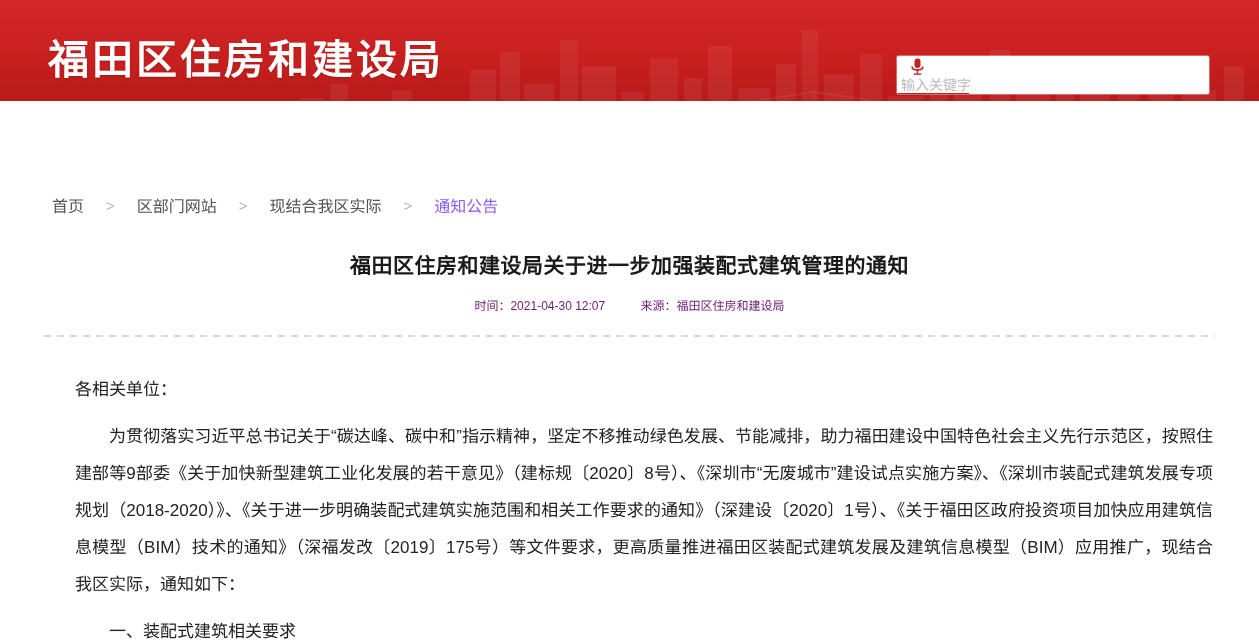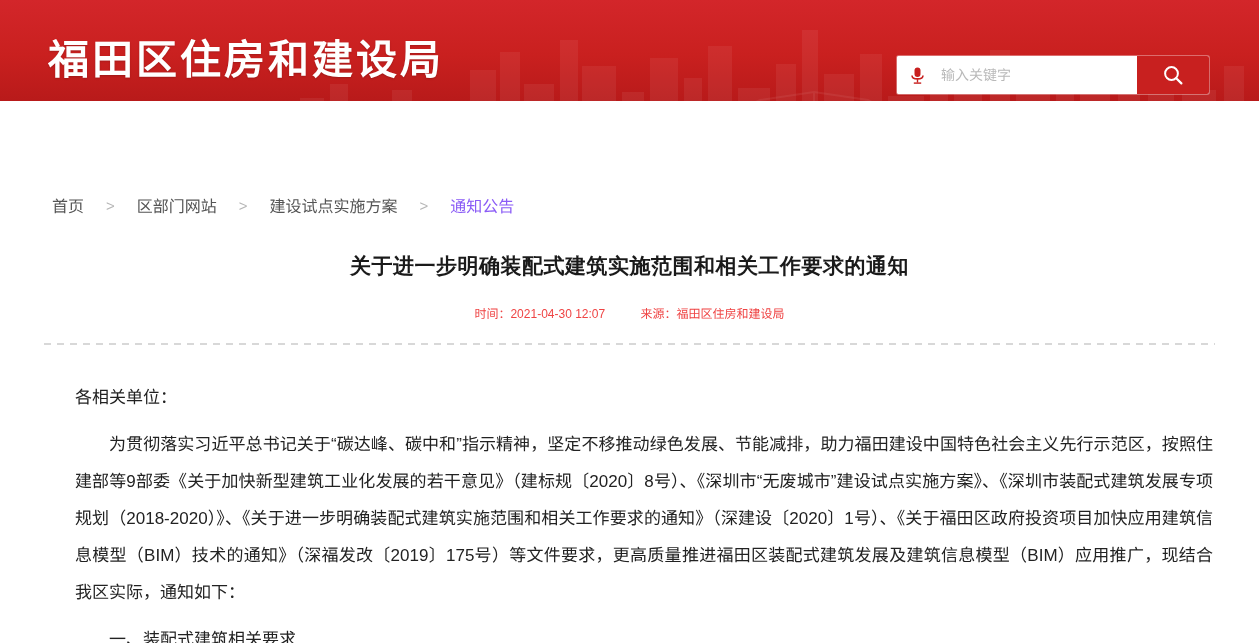--- a/index.html
+++ b/index.html
@@ -46,20 +46,21 @@
     right: 50px;
     top: 56px;
     display: flex;
     align-items: stretch;
     height: 38px;
     width: 312px;
     background: #ffffff;
     border-radius: 2px;
     overflow: hidden;
     box-shadow: 0 0 0 1px rgba(255,255,255,0.35);
+    flex-direction: column;
   }
   .mic-btn {
     width: 40px;
     display: flex;
     align-items: center;
     justify-content: center;
     background: #ffffff;
     border: none;
     cursor: pointer;
   }
@@ -112,24 +113,24 @@
     margin: 0;
     text-align: center;
     font-size: 21px;
     font-weight: bold;
     color: #1a1a1a;
     letter-spacing: 0.5px;
     padding: 18px 80px 0 80px;
     line-height: 1.5;
   }
   .doc-meta {
-    margin-top: 22px;
+    margin-top: 14px;
     text-align: center;
     font-size: 12px;
-    color: #ef4444;
+    color: #701a75;
   }
   .doc-meta span { margin: 0 16px; }
 
   .divider {
     margin: 22px 44px 0 44px;
     height: 2px;
     background-image: repeating-linear-gradient(
       to right,
       #d8d8d8 0px, #d8d8d8 7px,
       #ffffff 7px, #ffffff 13px
@@ -216,28 +217,28 @@
       </svg>
     </button>
   </div>
 </div>
 
 <div class="breadcrumb">
   <a class="crumb" href="#">首页</a>
   <span class="crumb-sep">&gt;</span>
   <a class="crumb" href="#">区部门网站</a>
   <span class="crumb-sep">&gt;</span>
-  <a class="crumb" href="#">建设试点实施方案</a>
+  <a class="crumb" href="#">现结合我区实际</a>
   <span class="crumb-sep">&gt;</span>
   <span class="crumb current">通知公告</span>
 </div>
 
 <div class="article">
 
-  <h1 class="doc-title">关于进一步明确装配式建筑实施范围和相关工作要求的通知</h1>
+  <h1 class="doc-title">福田区住房和建设局关于进一步加强装配式建筑管理的通知</h1>
 
   <div class="doc-meta">
     <span>时间：2021-04-30 12:07</span>
     <span>来源：福田区住房和建设局</span>
   </div>
 
   <div class="divider"></div>
 
   <div class="body-text">
     <p>各相关单位：</p>

